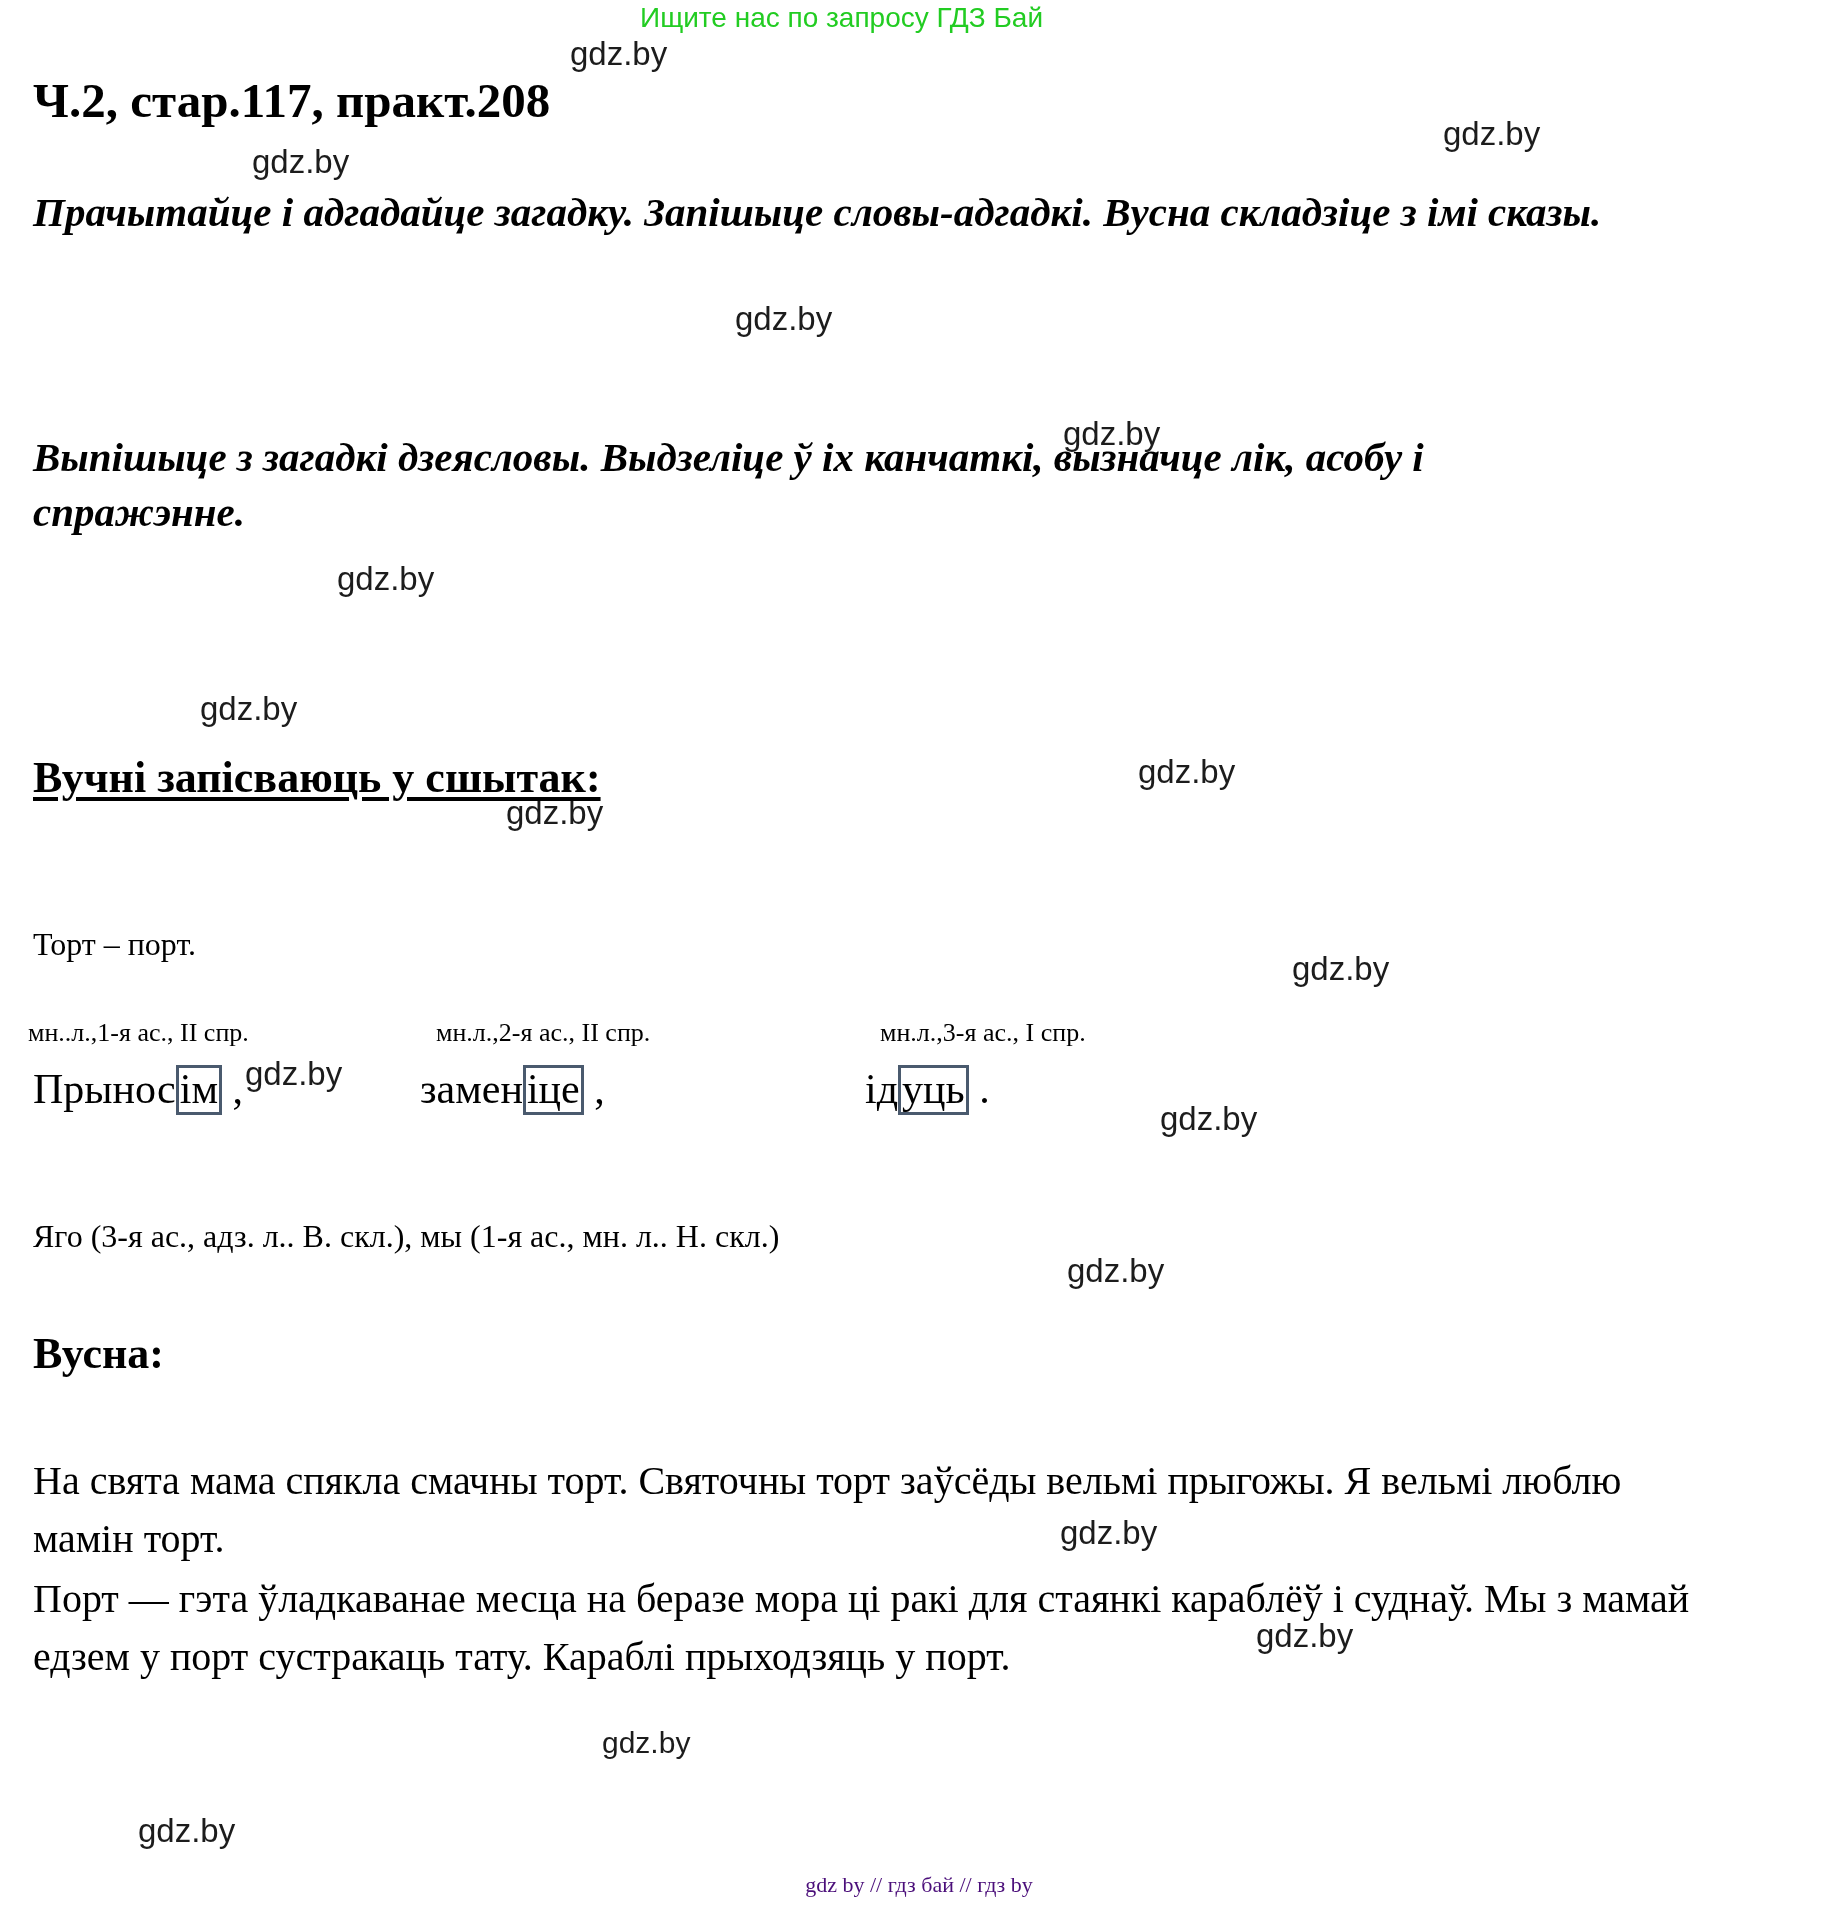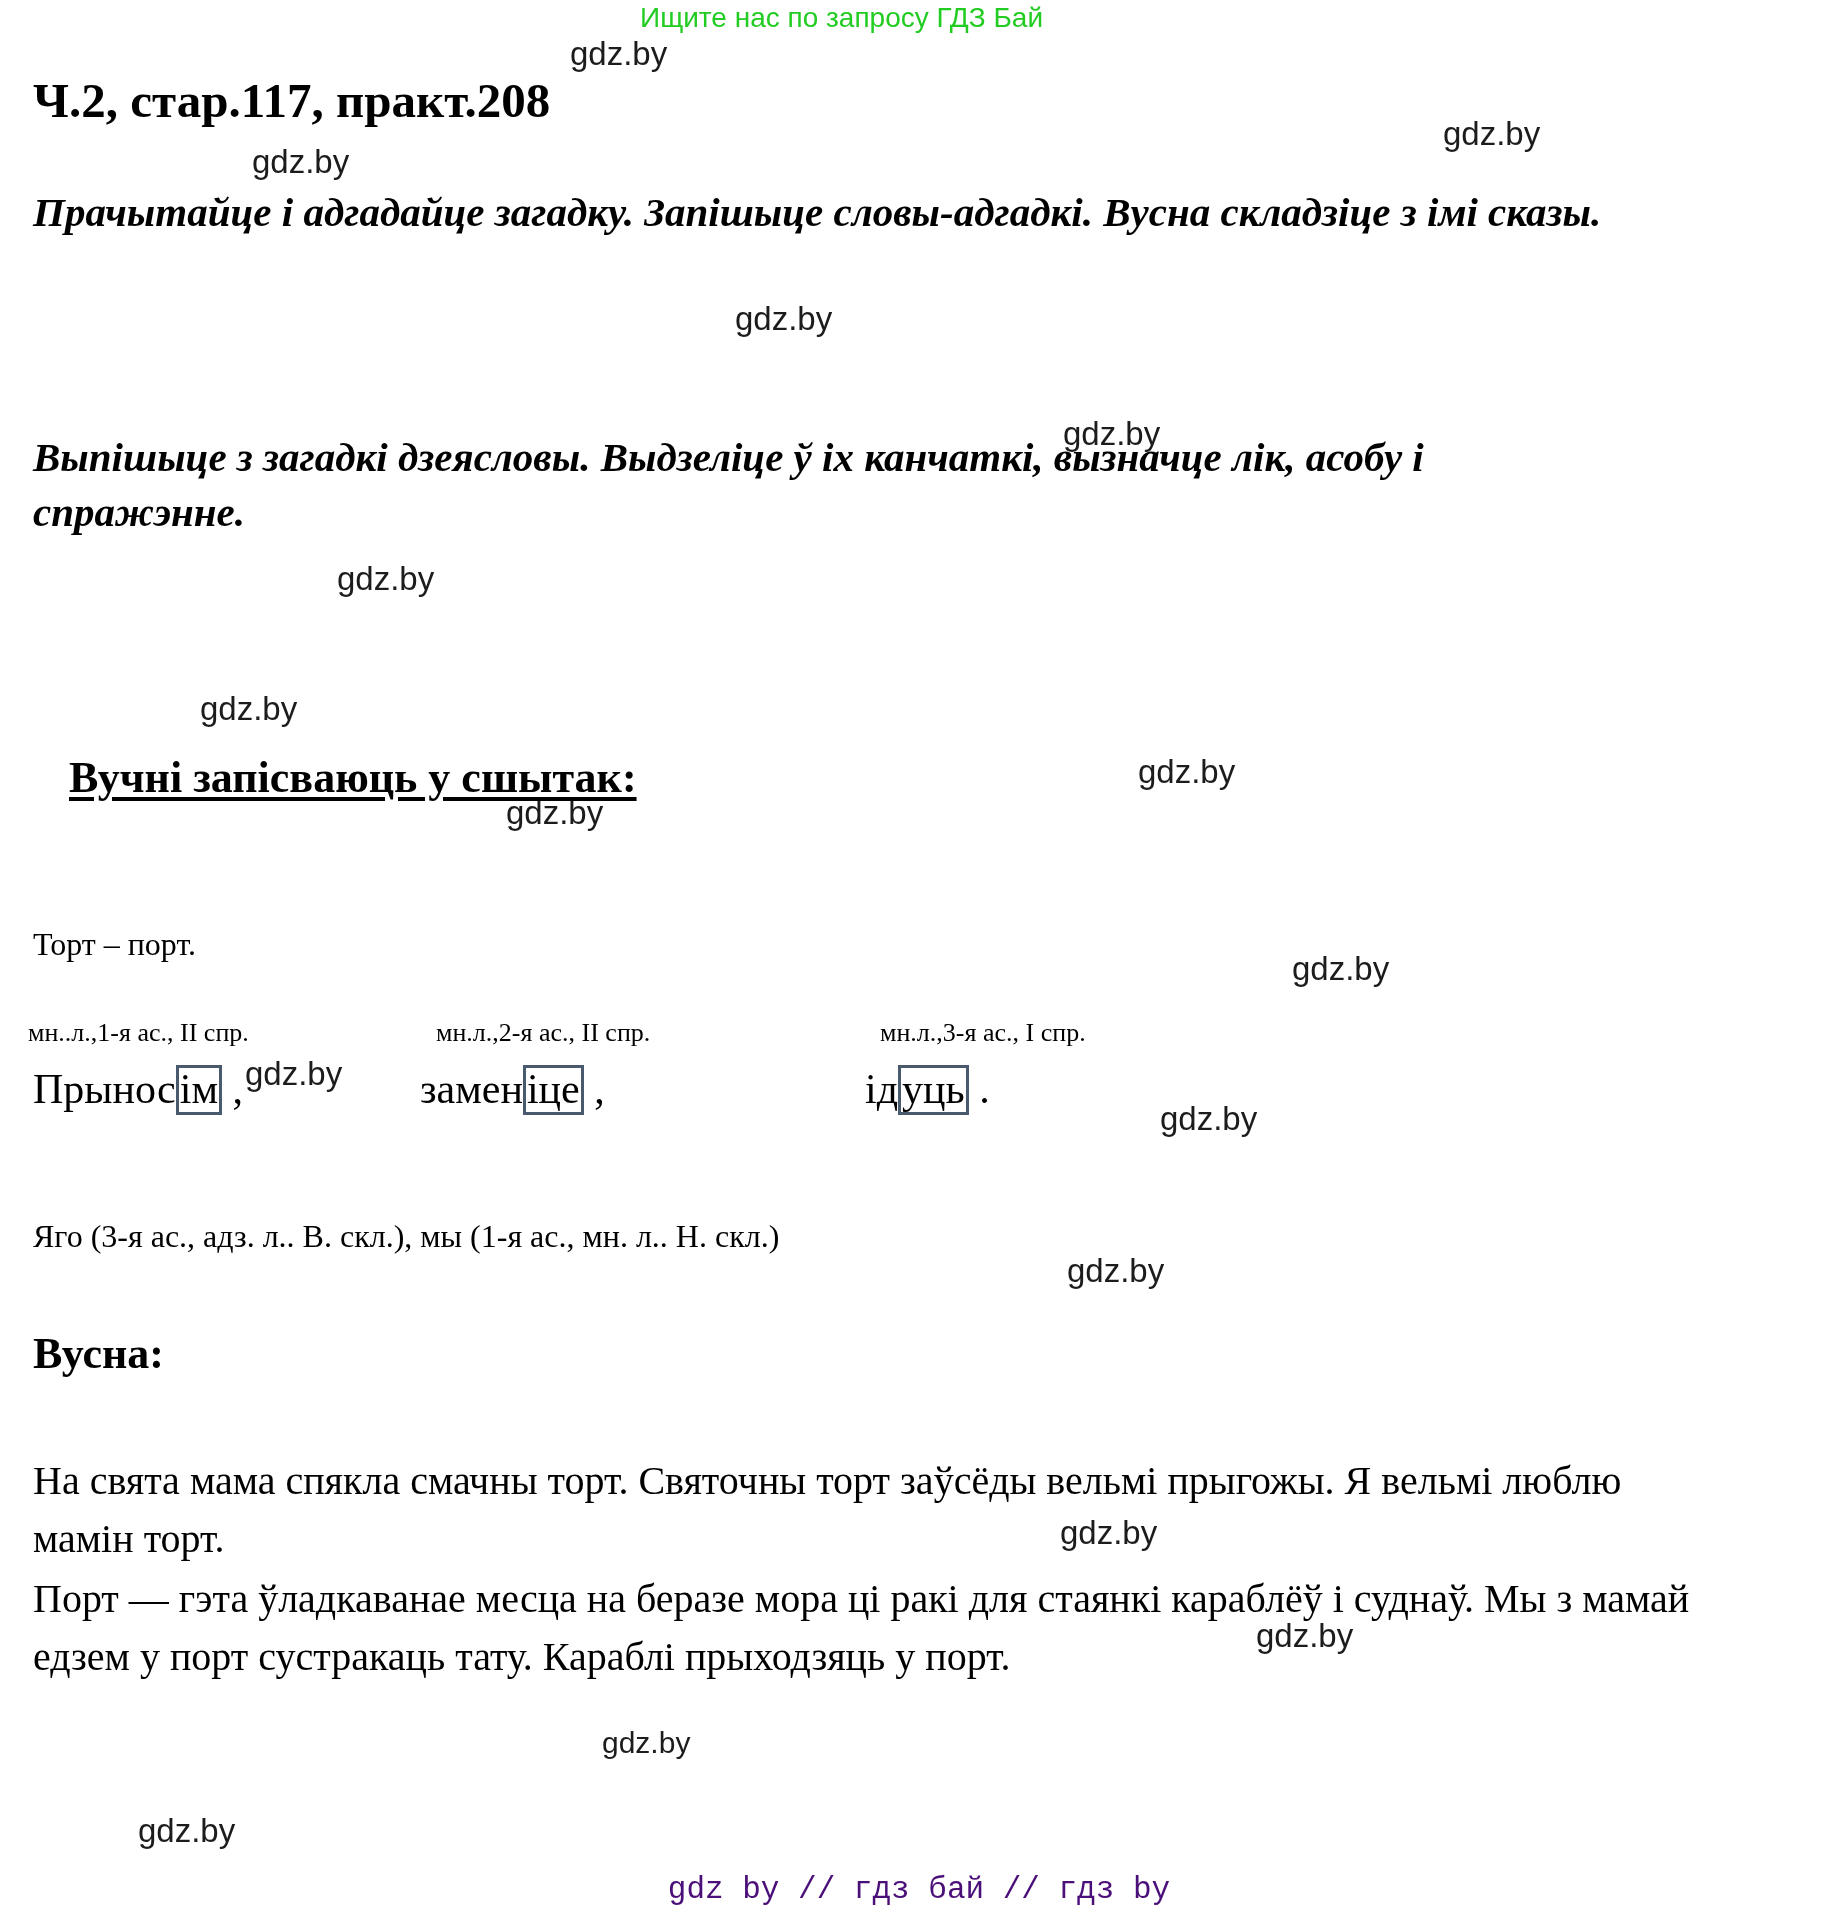--- a/index.html
+++ b/index.html
@@ -57,21 +57,20 @@
 
   .section-head {
     position: absolute;
     font-weight: bold;
     font-size: 44px;
     white-space: nowrap;
   }
   .section-head.underlined {
     text-decoration: underline;
     text-underline-offset: 5px;
-    margin-left: 36px;
   }
 
   .plain {
     position: absolute;
     font-size: 32px;
     white-space: nowrap;
     margin-top: 28px;
   }
 
   .body-text {
@@ -112,22 +111,22 @@
     line-height: 1.0;
   }
 
   
   .footer {
     position: absolute;
     left: 0;
     top: 1872px;
     width: 1838px;
     text-align: center;
-    font-family: Liberation Mono, monospace;
-    font-size: 31px;
+    font-family: Liberation Serif, serif;
+    font-size: 22px;
     color: #4b0f7a;
     white-space: nowrap;
   }
 </style>
 </head>
 <body>
 
 <div class="page">
 
   <div class="promo">Ищите нас по запросу ГДЗ Бай</div>

